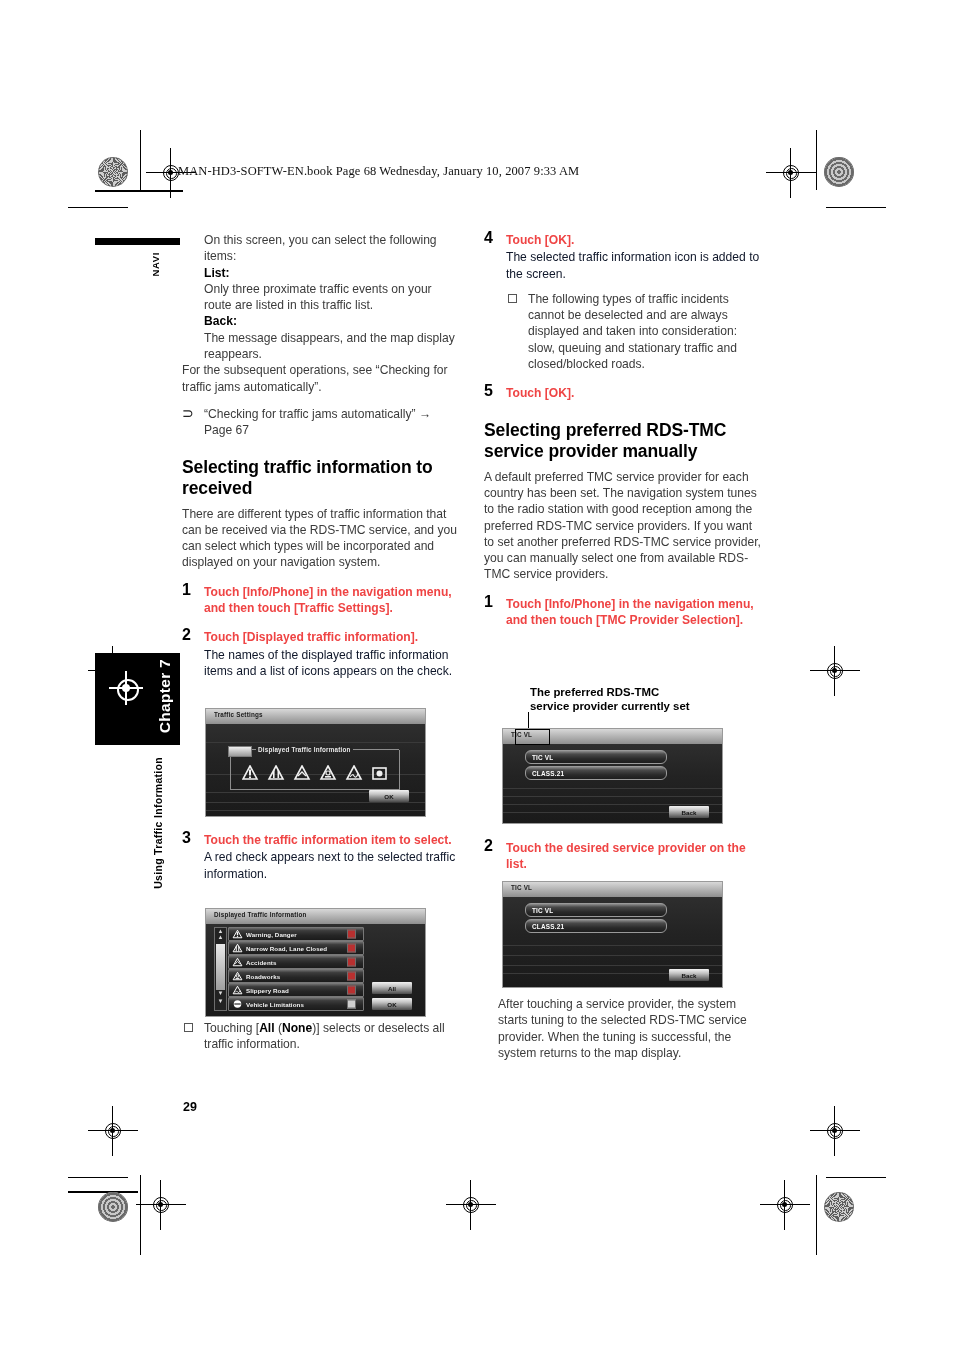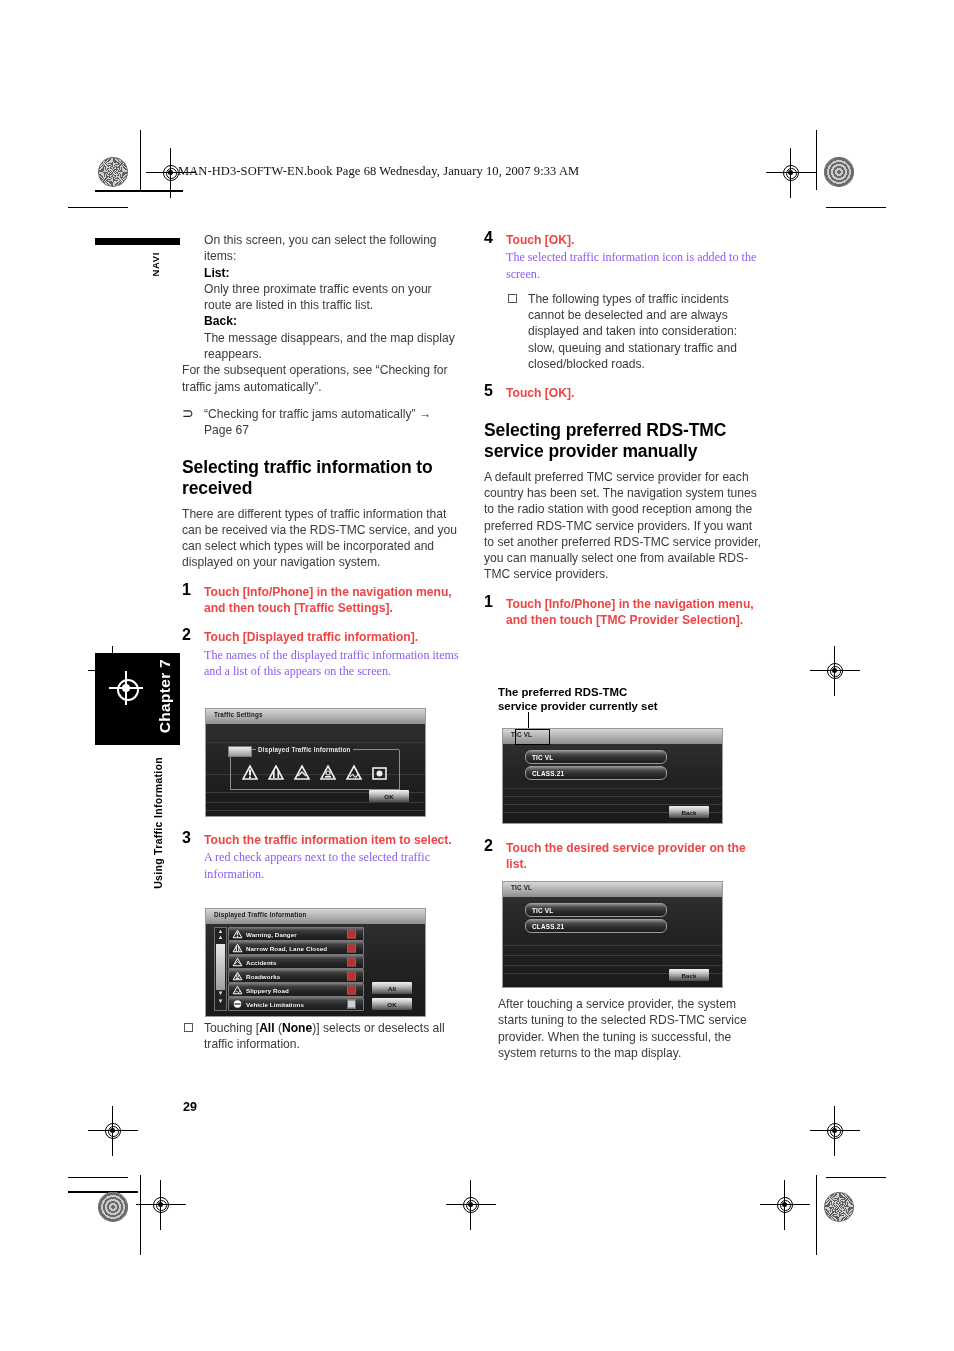--- a/index.html
+++ b/index.html
@@ -66,21 +66,21 @@
   .bold{font-weight:bold;color:#000;}
 
   h2.sec{font-size:17.5px;line-height:21px;font-weight:bold;color:#000;margin:18px 0 7px 0;
          letter-spacing:-.1px;}
 
   
   .step{position:relative;padding-left:22px;margin-top:13px;}
   .step .num{position:absolute;left:0;top:-2px;font-size:16px;font-weight:bold;color:#000;
              font-family:"Liberation Sans", sans-serif;}
   .step .title{font-weight:bold;color:#ef4444;font-size:12.1px;line-height:16.3px;}
-  .step .body{color:#8b5cf6;margin-top:1px;font-family:Liberation Serif, serif;}
+  .step .body{color:#0f172a;margin-top:1px;}
 
   
   .note{position:relative;padding-left:22px;margin-top:9px;color:#3b3b3b;}
   .note .sq{position:absolute;left:2px;top:3px;width:7px;height:7px;border:1.6px solid #555;}
 
   
   .ref{position:relative;padding-left:22px;margin-top:11px;color:#3b3b3b;}
   .ref .gl{position:absolute;left:0px;top:-1px;font-size:14px;color:#222;}
 
   
@@ -120,21 +120,21 @@
 
   .scrollbar{position:absolute;background:#222;border:1px solid #6e6e6e;}
   .scrollbar .thumb{position:absolute;left:1px;right:1px;background:
        linear-gradient(180deg,#e9e9e9,#9f9f9f);}
   .scrollbar .arw{position:absolute;left:0;right:0;color:#ddd;font-size:6px;text-align:center;}
 
   
   .callbox{position:absolute;border:1.4px solid #000;}
   .callline{position:absolute;background:#000;width:1.4px;}
 
-  .caption-bold{position:absolute;font-size:11.4px;line-height:14.4px;font-weight:bold;color:#000;}
+  .caption-bold{position:absolute;font-size:11.4px;line-height:14.4px;font-weight:bold;color:#000;margin-left:32px;}
 </style>
 </head>
 <body>
 
 <div class="page">
 
   <div class="crop-line" style="left:68px;top:207px;width:60px;height:1px;"></div>
   <div class="crop-line" style="left:826px;top:207px;width:60px;height:1px;"></div>
   <div class="crop-line" style="left:68px;top:1177px;width:60px;height:1px;"></div>
   <div class="crop-line" style="left:826px;top:1177px;width:60px;height:1px;"></div>
@@ -231,21 +231,21 @@
     <p>There are different types of traffic information that can be received via the RDS-TMC service, and you can select which types will be incorporated and displayed on your navigation system.</p>
 
     <div class="step">
       <span class="num">1</span>
       <div class="title">Touch [Info/Phone] in the navigation menu, and then touch [Traffic Settings].</div>
     </div>
 
     <div class="step">
       <span class="num">2</span>
       <div class="title">Touch [Displayed traffic information].</div>
-      <div class="body">The names of the displayed traffic information items and a list of this appears on the screen.</div>
+      <div class="body">The names of the displayed traffic information items and a list of icons appears on the check.</div>
     </div>
   </div>
 
   <div class="shot" style="left:205px;top:708px;width:219px;height:107px;">
     <div class="titlebar"></div>
     <div class="titletext">Traffic Settings</div>
     <div class="screenbody">
       <div class="hline" style="top:18px;"></div>
       <div class="hline" style="top:50px;"></div>
       <div class="hline" style="top:68px;"></div>

